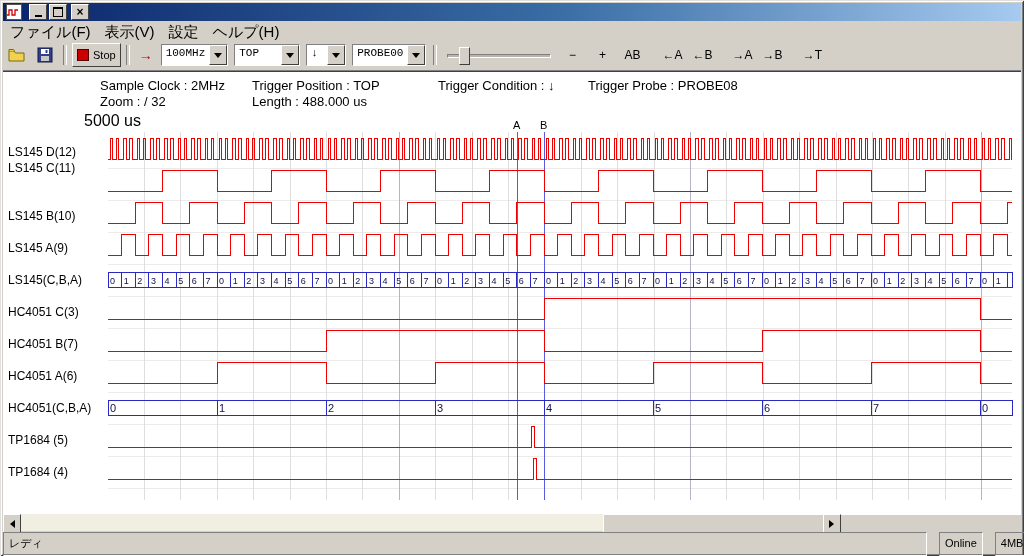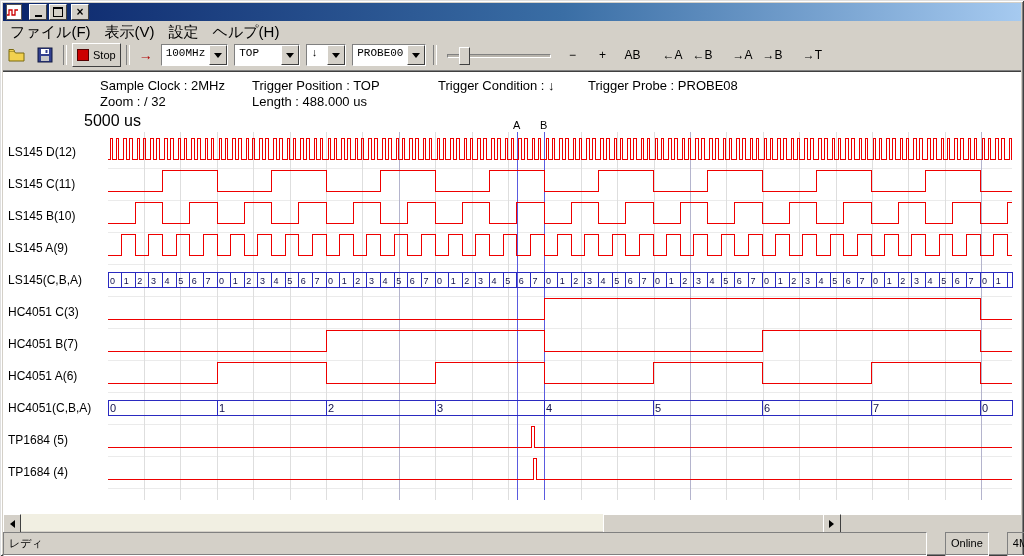--- a/index.html
+++ b/index.html
@@ -46,21 +46,21 @@
   svg.waves{position:absolute;left:0;top:71px;width:1024px;height:441px;}
   
   .hscroll{position:absolute;left:3px;top:514px;width:836px;height:17px;background:#f1efe2;}
   .sbtn{position:absolute;top:0;width:16px;height:17px;background:#d4d0c8;border:1px solid;border-color:#fff #404040 #404040 #fff;
     display:flex;align-items:center;justify-content:center;}
   .tri-left{width:0;height:0;border:4px solid transparent;border-right:5px solid #000;margin-right:3px;}
   .tri-right{width:0;height:0;border:4px solid transparent;border-left:5px solid #000;margin-left:3px;}
   .sthumb{position:absolute;left:600px;top:0;width:220px;height:17px;background:#d4d0c8;border:1px solid;border-color:#fff #404040 #404040 #fff;}
   
   .statusbar{position:absolute;left:3px;top:535px;width:1018px;height:18px;display:flex;align-items:center;font-size:11px;color:#000;}
-  .spanel{height:16px;line-height:15px;padding:3px 5px;border:1px solid;border-color:#808080 #fff #fff #808080;margin-right:18px;}
+  .spanel{height:16px;line-height:15px;padding:3px 5px;border:1px solid;border-color:#808080 #fff #fff #808080;margin-right:12px;}
   .spanel.main{flex:0 0 auto;width:912px;}
 </style>
 </head>
 <body>
 
 <div class="window">
 
   <div class="titlebar">
     <span class="ticon">
       <svg width="12" height="12" viewBox="0 0 12 12">
@@ -160,21 +160,21 @@
 
   <div class="infotext" style="left:100px;top:78px">Sample Clock : 2MHz</div>
   <div class="infotext" style="left:252px;top:78px">Trigger Position : TOP</div>
   <div class="infotext" style="left:438px;top:78px">Trigger Condition : ↓</div>
   <div class="infotext" style="left:588px;top:78px">Trigger Probe : PROBE08</div>
   <div class="infotext" style="left:100px;top:94px">Zoom : /  32</div>
   <div class="infotext" style="left:252px;top:94px">Length : 488.000 us</div>
   <div class="infotext" style="left:84px;top:112px;font-size:16px">5000 us</div>
 
   <div class="chlabel" style="top:144px">LS145 D(12)</div>
-  <div class="chlabel" style="top:176px">LS145 C(11)</div>
+  <div class="chlabel" style="top:160px">LS145 C(11)</div>
   <div class="chlabel" style="top:208px">LS145 B(10)</div>
   <div class="chlabel" style="top:240px">LS145 A(9)</div>
   <div class="chlabel" style="top:272px">LS145(C,B,A)</div>
   <div class="chlabel" style="top:304px">HC4051 C(3)</div>
   <div class="chlabel" style="top:336px">HC4051 B(7)</div>
   <div class="chlabel" style="top:368px">HC4051 A(6)</div>
   <div class="chlabel" style="top:400px">HC4051(C,B,A)</div>
   <div class="chlabel" style="top:432px">TP1684 (5)</div>
   <div class="chlabel" style="top:464px">TP1684 (4)</div>
 

